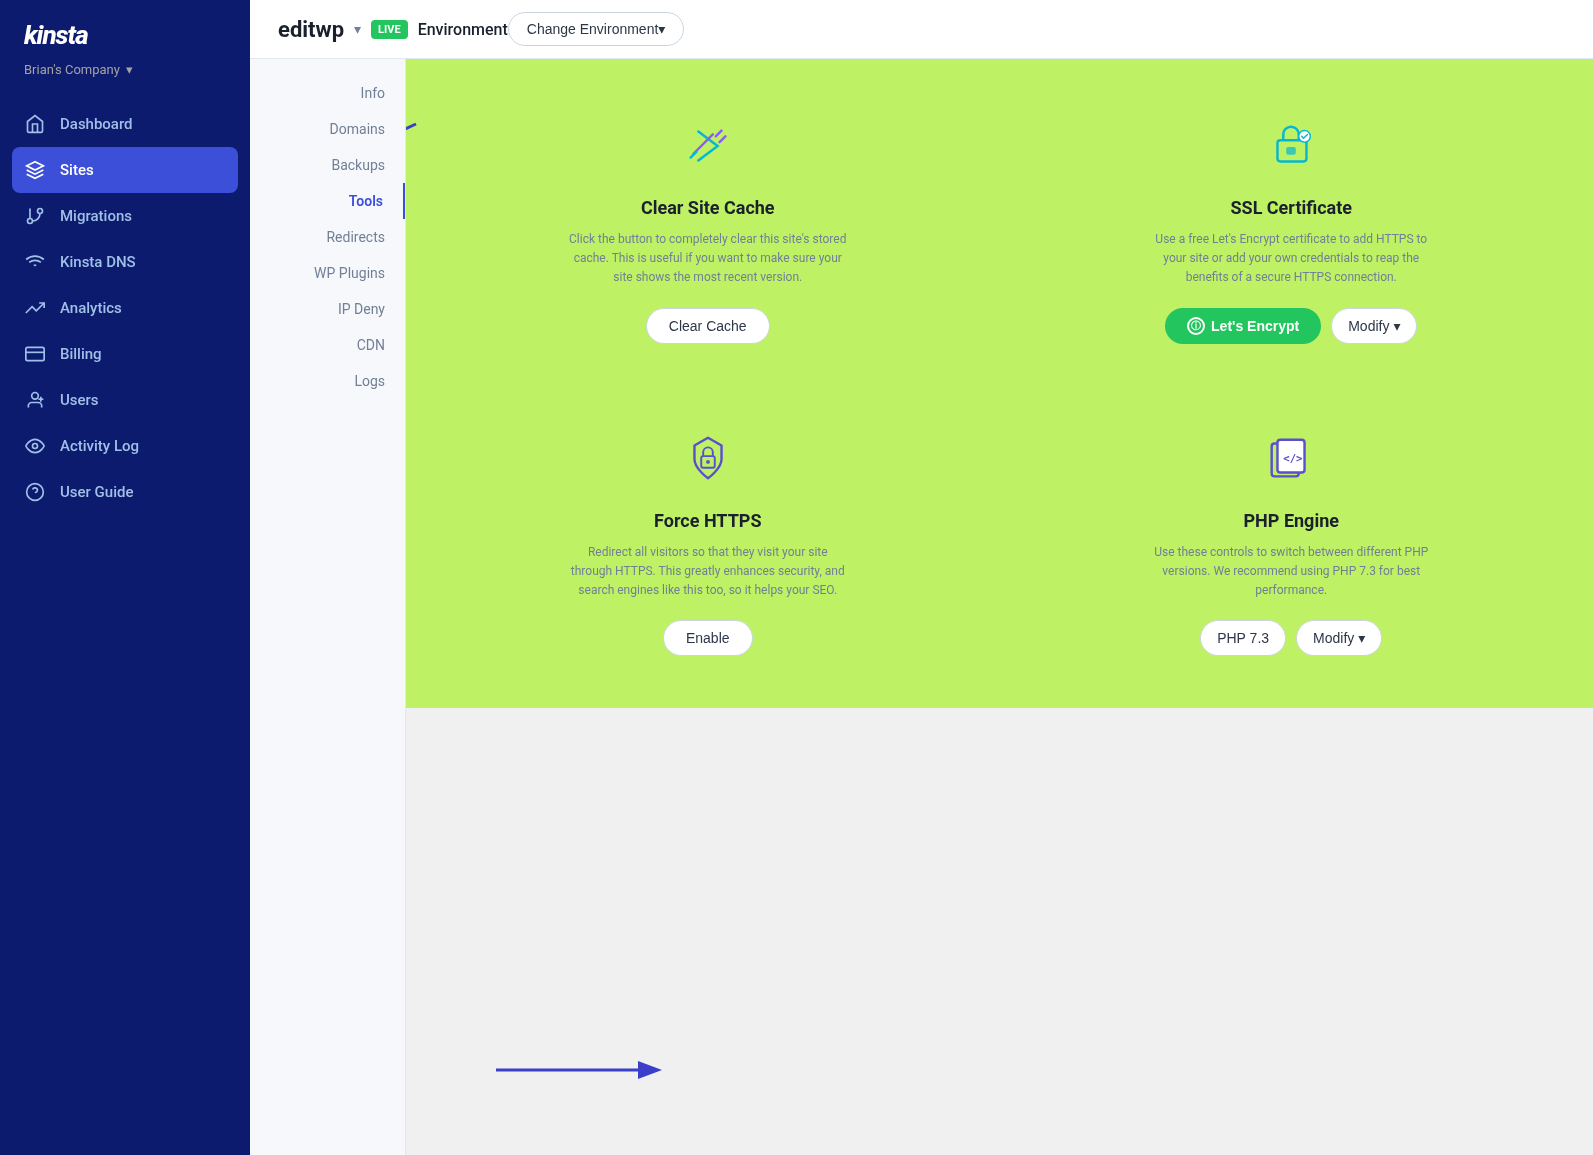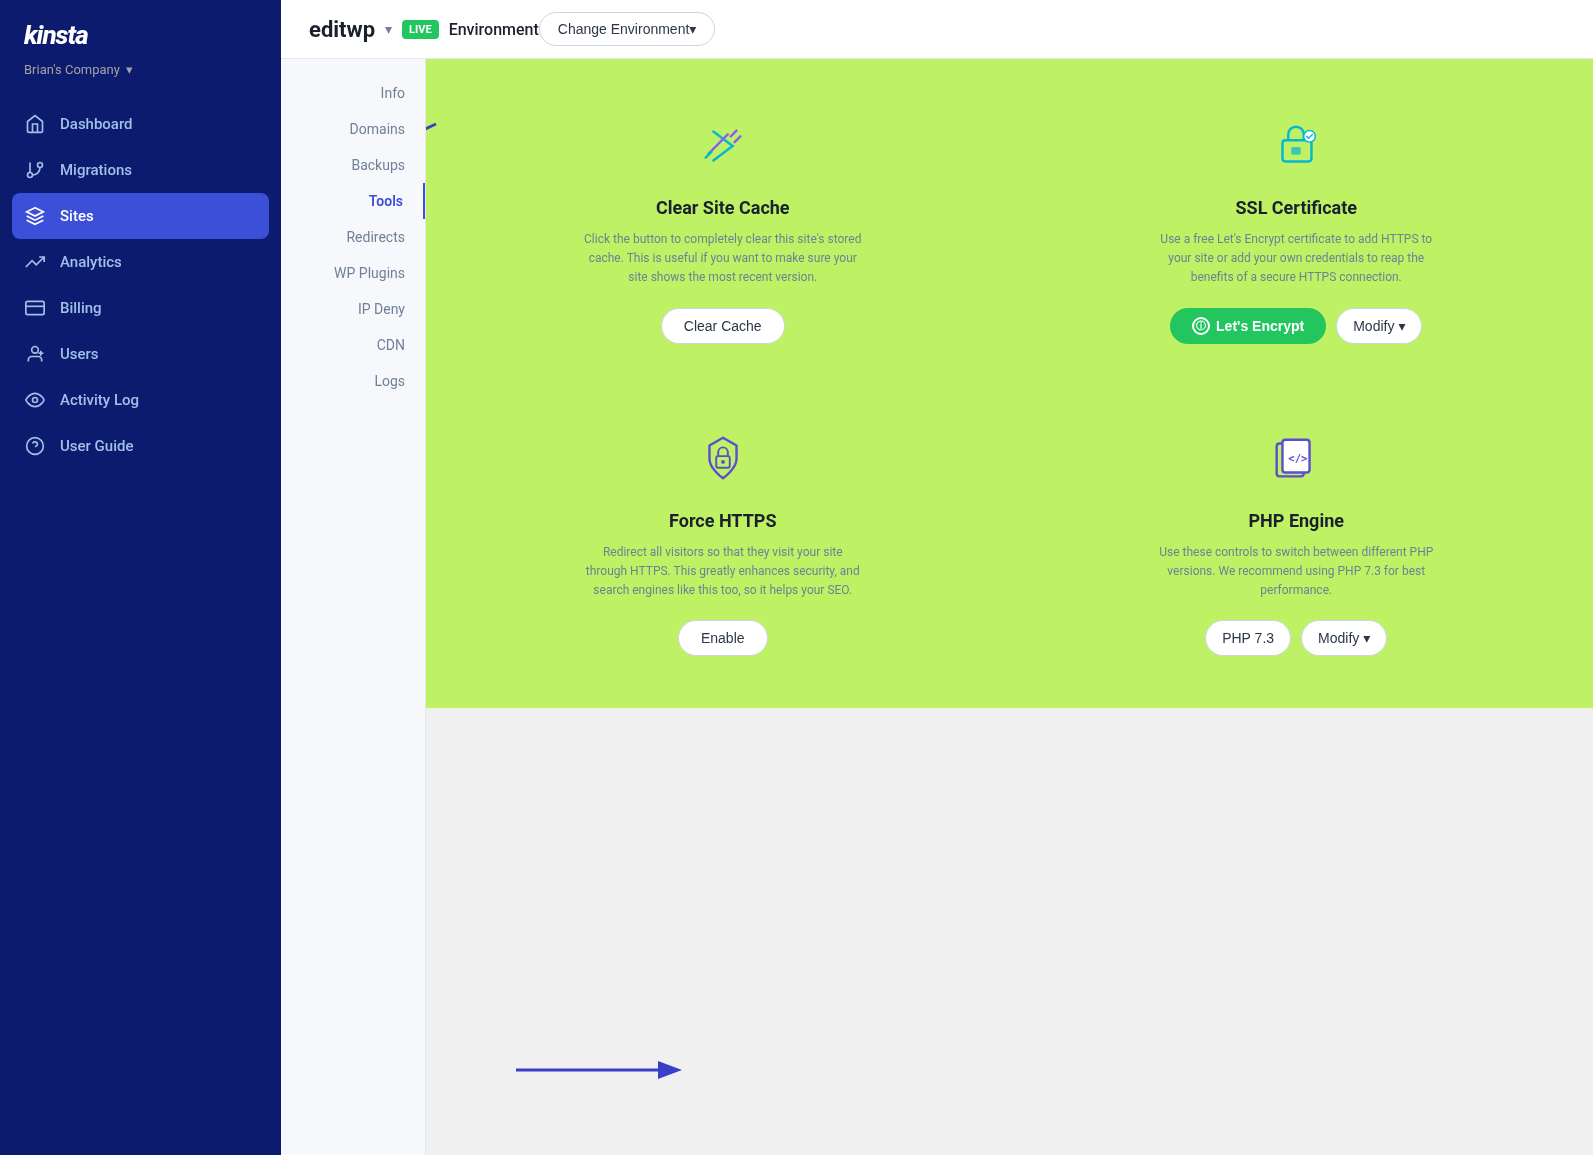--- a/index.html
+++ b/index.html
@@ -1,20 +1,20 @@
 <!DOCTYPE html>
 <html><head>
   <meta charset="utf-8">
   <style>
     * { box-sizing: border-box; margin: 0; padding: 0; }
     body { font-family: -apple-system, BlinkMacSystemFont, 'Segoe UI', Roboto, sans-serif; display: flex; height: 100vh; background: #f0f0f0; }
 
     
     .sidebar {
-      width: 281px;
+      width: 250px;
       background: #0d1b6e;
       color: white;
       display: flex;
       flex-direction: column;
       padding: 0;
       flex-shrink: 0;
     }
     .sidebar-logo {
       padding: 20px 24px 8px;
     }
@@ -91,21 +91,21 @@
       align-items: center;
       gap: 0;
       color: #2d3748;
     }
 
     
     .content-area { display: flex; flex: 1; overflow: hidden; }
 
     
     .subnav {
-      width: 145px;
+      width: 156px;
       background: #f7f8fc;
       padding: 16px 0;
       border-right: 1px solid #e2e8f0;
       flex-shrink: 0;
     }
     .subnav-item {
       padding: 10px 20px;
       font-size: 14px;
       color: #718096;
       cursor: pointer;
@@ -198,43 +198,54 @@
     <div class="nav-item">
       <span class="nav-icon">
         <svg width="20" height="20" viewBox="0 0 24 24" fill="none" stroke="currentColor" stroke-width="2">
           <path d="M3 9l9-7 9 7v11a2 2 0 01-2 2H5a2 2 0 01-2-2z"></path>
           <polyline points="9,22 9,12 15,12 15,22"></polyline>
         </svg>
       </span>
       <span>Dashboard</span>
     </div>
 
+    <div class="nav-item active">
+      <span class="nav-icon">
+        <svg width="20" height="20" viewBox="0 0 24 24" fill="none" stroke="currentColor" stroke-width="2">
+          <polygon points="12,2 2,7 12,12 22,7 12,2"></polygon>
+          <polyline points="2,17 12,22 22,17"></polyline>
+          <polyline points="2,12 12,17 22,12"></polyline>
+        </svg>
+      </span>
+      <span>Sites</span>
+    </div>
+
     <div class="nav-item">
       <span class="nav-icon">
         <svg width="20" height="20" viewBox="0 0 24 24" fill="none" stroke="currentColor" stroke-width="2">
           <line x1="6" y1="3" x2="6" y2="15"></line>
           <circle cx="18" cy="6" r="3"></circle>
           <circle cx="6" cy="18" r="3"></circle>
           <path d="M18 9a9 9 0 01-9 9"></path>
         </svg>
       </span>
       <span>Migrations</span>
     </div>
 
-    <div class="nav-item active">
-      <span class="nav-icon">
-        <svg width="20" height="20" viewBox="0 0 24 24" fill="none" stroke="currentColor" stroke-width="2">
-          <polygon points="12,2 2,7 12,12 22,7 12,2"></polygon>
-          <polyline points="2,17 12,22 22,17"></polyline>
-          <polyline points="2,12 12,17 22,12"></polyline>
-        </svg>
-      </span>
-      <span>Sites</span>
-    </div>
-
+    <div class="nav-item">
+      <span class="nav-icon">
+        <svg width="20" height="20" viewBox="0 0 24 24" fill="none" stroke="currentColor" stroke-width="2">
+          <path d="M1.42 9a16 16 0 0121.16 0"></path>
+          <path d="M5 12.55a11 11 0 0114.08 0"></path>
+          <path d="M10.54 16.1a6 6 0 012.92 0"></path>
+          <line x1="12" y1="20" x2="12" y2="20"></line>
+        </svg>
+      </span>
+      <span>Kinsta DNS</span>
+    </div>
 
     <div class="nav-item">
       <span class="nav-icon">
         <svg width="20" height="20" viewBox="0 0 24 24" fill="none" stroke="currentColor" stroke-width="2">
           <polyline points="23,6 13.5,15.5 8.5,10.5 1,18"></polyline>
           <polyline points="17,6 23,6 23,12"></polyline>
         </svg>
       </span>
       <span>Analytics</span>
     </div>

